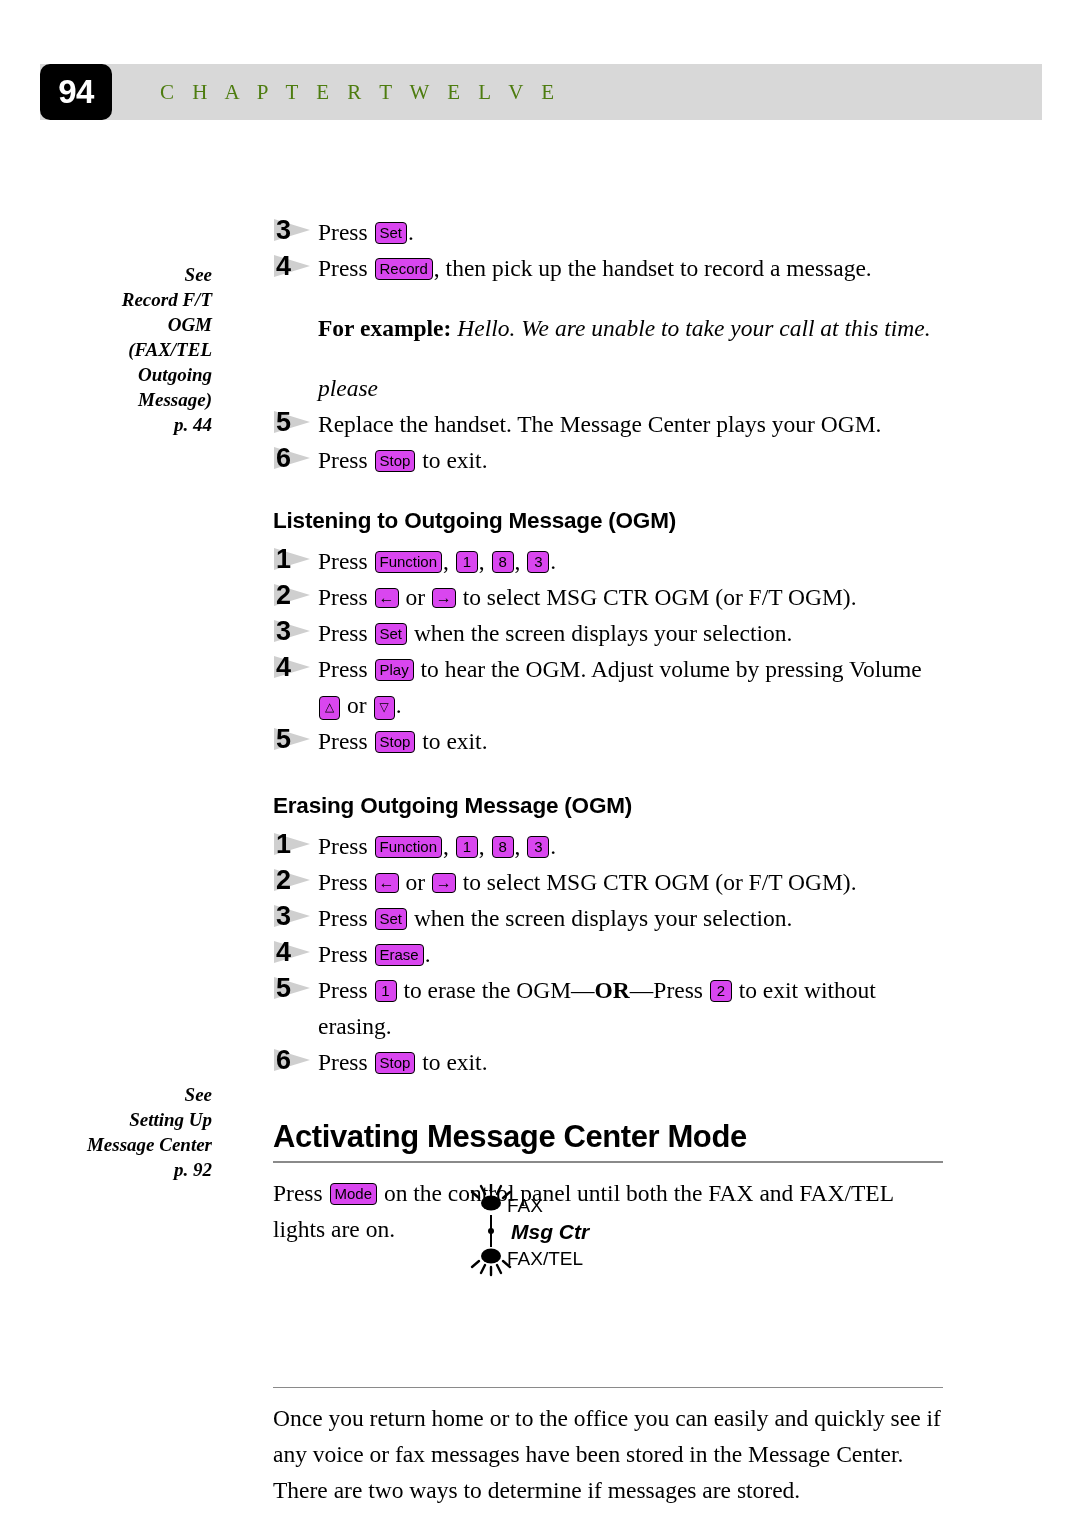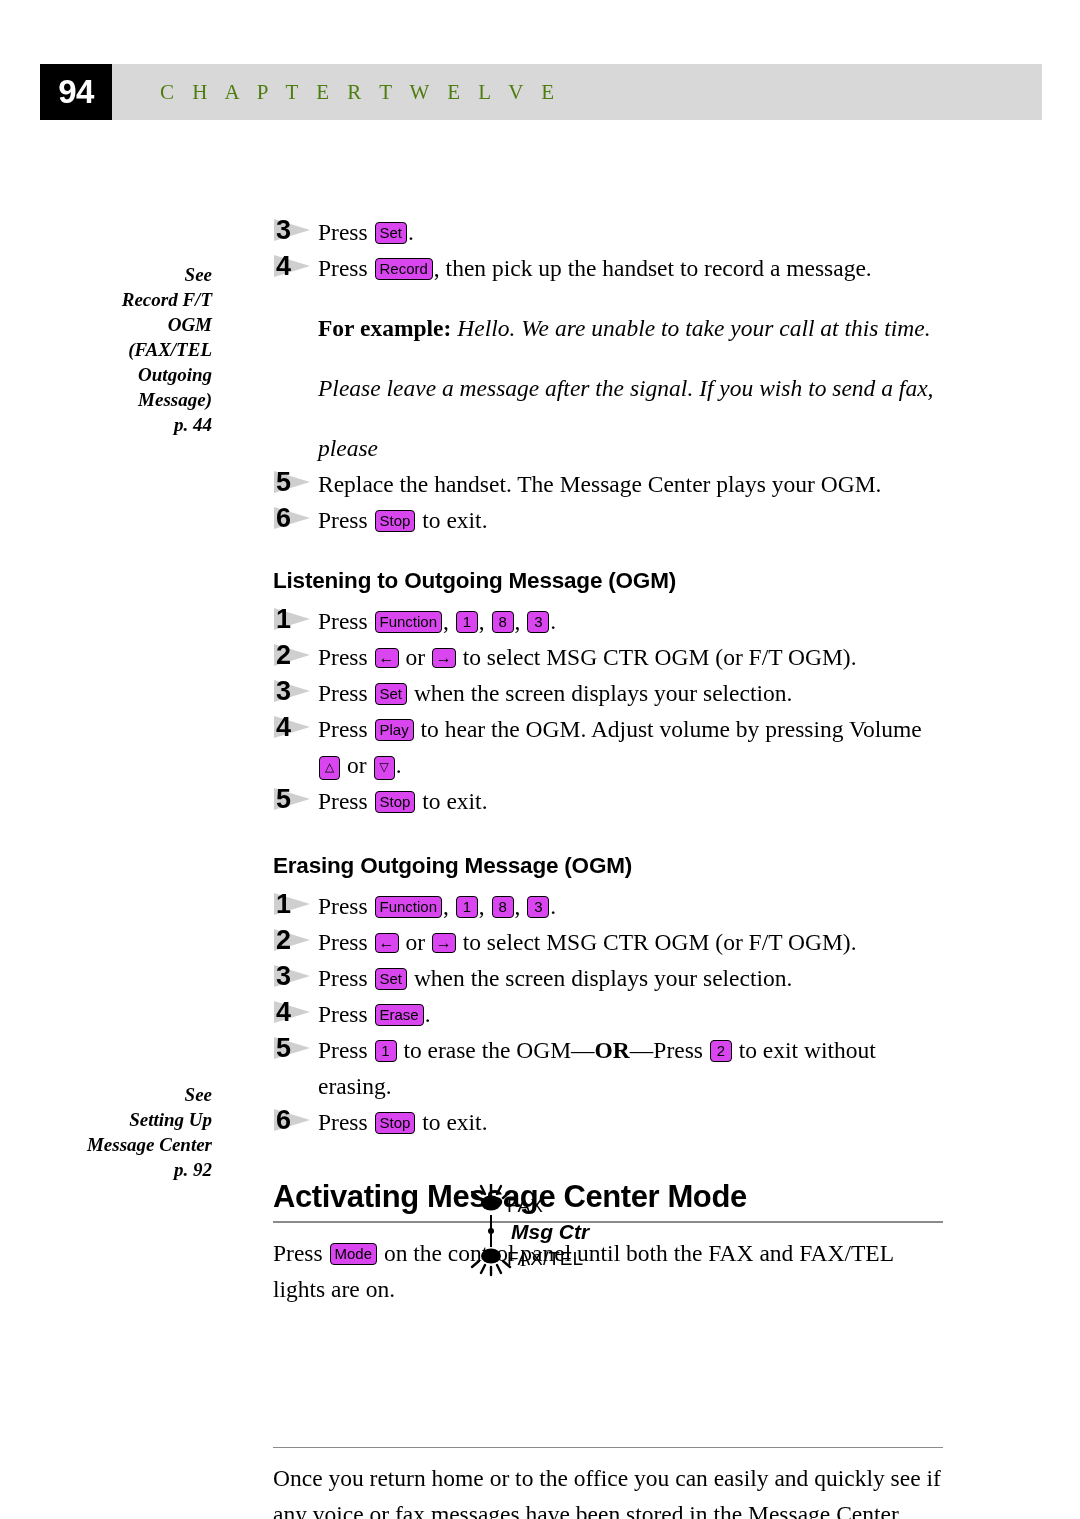--- a/index.html
+++ b/index.html
@@ -39,20 +39,21 @@
     width: 72px;
     height: 56px;
     background: #000000;
     color: #ffffff;
     font-family: "Liberation Sans", sans-serif;
     font-weight: bold;
     font-size: 33px;
     line-height: 56px;
     text-align: center;
     letter-spacing: -0.5px;
+    border-radius: 10px;
   }
   .chapter-label {
     position: absolute;
     left: 120px;
     top: 0;
     height: 56px;
     line-height: 56px;
     font-family: "Liberation Serif", serif;
     font-size: 21px;
     letter-spacing: 6.5px;
@@ -257,21 +258,20 @@
         <span class="step-marker">
           <span class="flag"></span>
           <span class="num">4</span>
         </span>
         <span class="step-text"><span>Press </span><span class="key">Record</span><span>, then pick up the handset to record a message.</span></span>
       </div>
     </div>
 
   <div class="example-block" id="example-block">
       <span class="example-line"><span class="ex-lead">For example:</span><span class="ex-body"> Hello. We are unable to take your call at this time.</span></span>
-      <span class="example-line"><span class="ex-body">Please leave a message after the signal. If you wish to send a fax,</span></span>
       <span class="example-line"><span class="ex-body">please</span></span>
     </div>
 
   <div id="steps-record-tail">
       <div class="step">
         <span class="step-marker">
           <span class="flag"></span>
           <span class="num">5</span>
         </span>
         <span class="step-text"><span>Replace the handset. The Message Center plays your OGM.</span></span>

